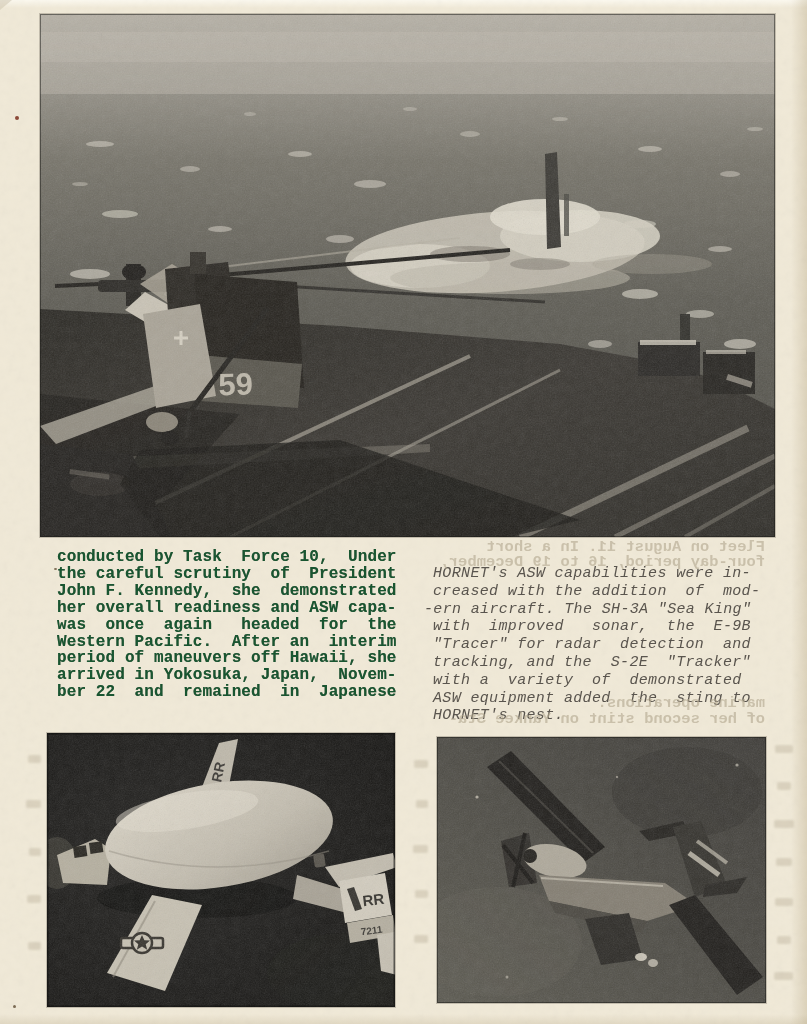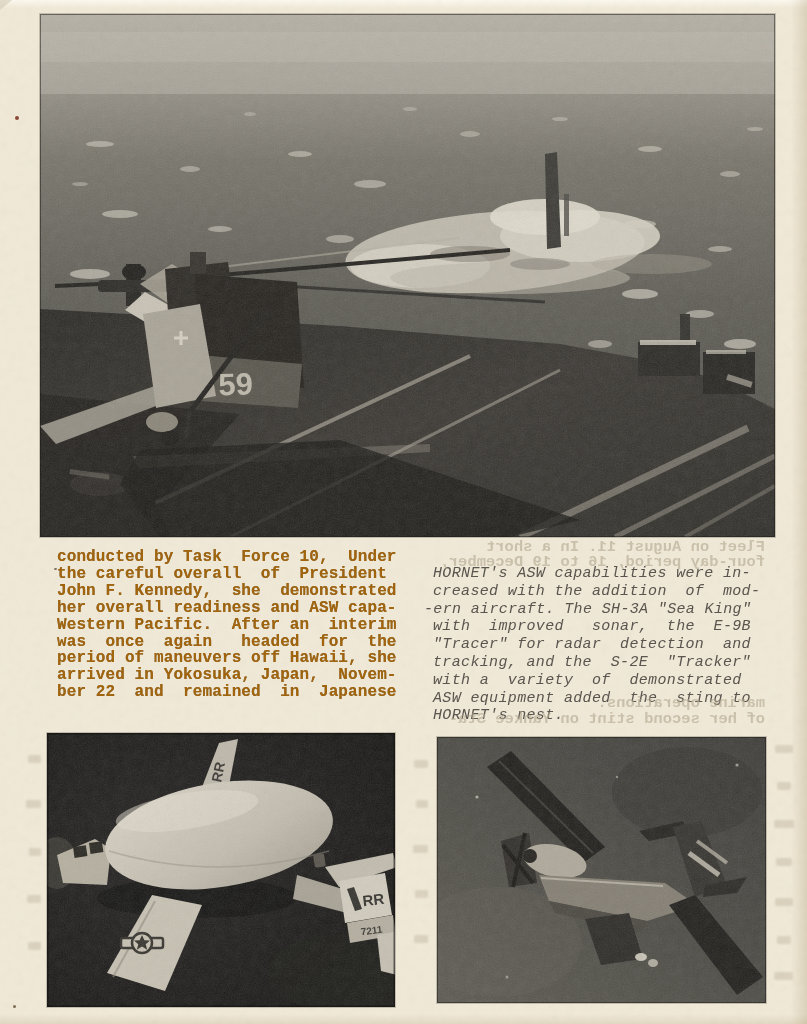--- a/index.html
+++ b/index.html
@@ -17,22 +17,23 @@
     background:linear-gradient(to bottom, rgba(255,253,245,.8), rgba(255,253,245,0));}
   .corner-nick{position:absolute;top:0;left:0;width:0;height:0;
     border-top:10px solid #cfc7b0;border-right:12px solid transparent;opacity:.55;}
   .photo{position:absolute; background:#222; box-shadow:0 0 0 1px rgba(60,55,45,.25);}
   .photo svg{display:block;}
   
   .col{position:absolute;}
   .tline{white-space:pre;}
   .col-left .tline{
     font-size:16px; line-height:16.9px; font-weight:700;
-    color:#a16207; letter-spacing:.1px;
+    color:#14532d; letter-spacing:.1px;
     text-shadow:0 0 .6px rgba(53,49,44,.55);
+    text-align:center;
   }
   .col-right .tline{
     font-size:15px; line-height:17.8px; font-style:italic; font-weight:500;
     color:#57524b; letter-spacing:.35px;
   }
   .col-right .hang{margin-left:-9px;}
   
   .bleed{position:absolute; white-space:pre; transform:scaleX(-1);
     font-family:"Liberation Mono","DejaVu Sans Mono",monospace;
     color:#b3a88f; opacity:.62; filter:blur(.5px); font-weight:700;}
@@ -191,25 +192,25 @@
         <line x1="150" y1="396" x2="146" y2="424" stroke="#2a2824" stroke-width="4"></line>
       </g>
 
       <rect x="0" y="0" width="735" height="523" filter="url(#grainMain)" opacity="0.16"></rect>
       <rect x="0" y="0" width="735" height="523" fill="none" stroke="#14130f" stroke-width="2" opacity=".5"></rect>
     </svg>
   </div>
 
   <div class="col col-left" style="left:57px;top:549px;">
     <div class="tline">conducted by Task  Force 10,  Under</div>
-    <div class="tline">the careful overall  of  President</div>
+    <div class="tline">the careful scrutiny  of  President</div>
     <div class="tline">John F. Kennedy,  she  demonstrated</div>
     <div class="tline">her overall readiness and ASW capa-</div>
+    <div class="tline">was  once  again   headed  for  the</div>
     <div class="tline">Western Pacific.  After an  interim</div>
-    <div class="tline">was  once  again   headed  for  the</div>
     <div class="tline">period of maneuvers off Hawaii, she</div>
     <div class="tline">arrived in Yokosuka, Japan,  Novem-</div>
     <div class="tline">ber 22  and  remained  in  Japanese</div>
   </div>
 
   <div class="col col-right" style="left:433px;top:565px;">
     <div class="tline">HORNET's ASW capabilities were in-</div>
     <div class="tline">creased with the addition  of  mod-</div>
     <div class="tline hang">-ern aircraft. The SH-3A "Sea King"</div>
     <div class="tline">with  improved   sonar,  the  E-9B</div>

